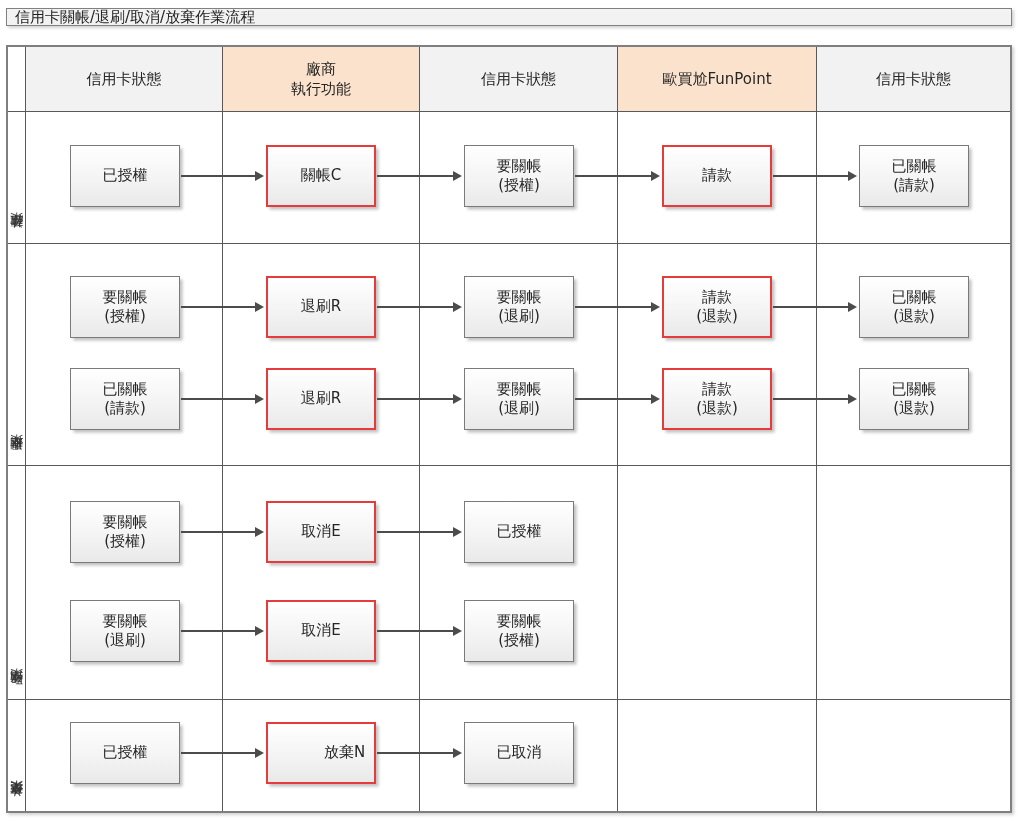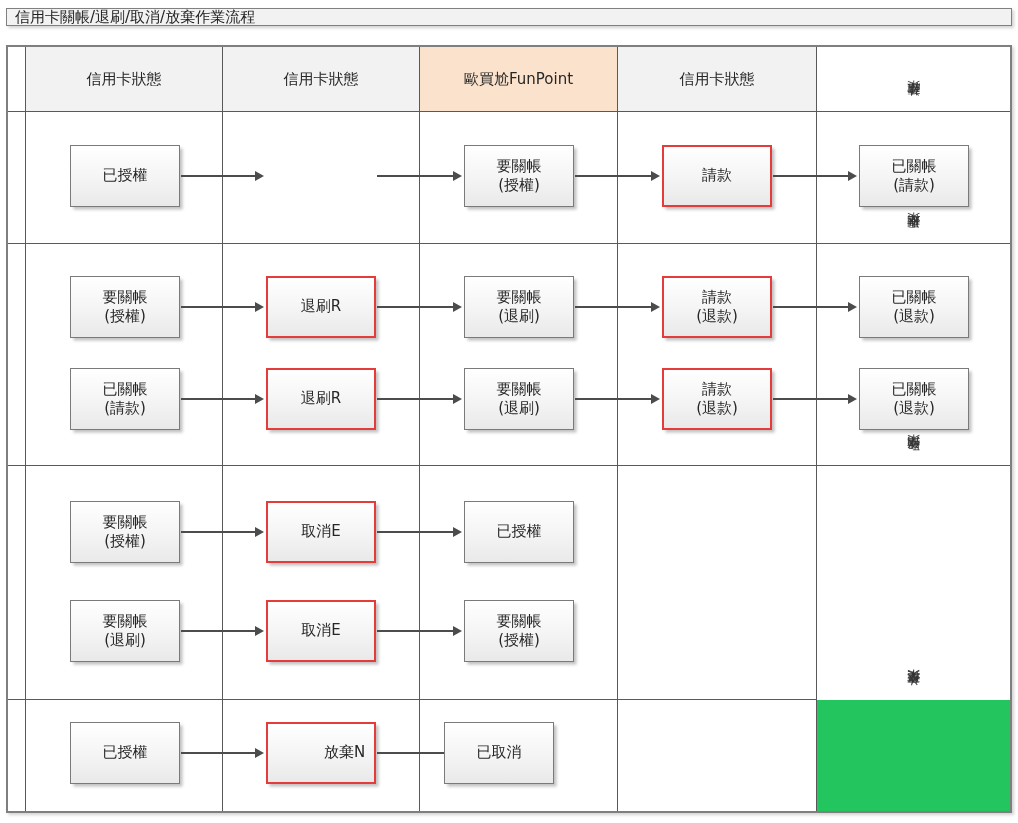--- a/index.html
+++ b/index.html
@@ -71,20 +71,22 @@
 <div class="screen">
 
   <div class="title-bar">
     <span>信用卡關帳/退刷/取消/放棄作業流程</span>
   </div>
 
   <div class="grid">
 
     <div class="cell"></div>
     <div class="cell hcell">信用卡狀態</div>
+    <div class="cell hcell hl">廠商
+執行功能</div>
     <div class="cell hcell">信用卡狀態</div>
     <div class="cell hcell hl">歐買尬FunPoint</div>
     <div class="cell hcell">信用卡狀態</div>
 
     <div class="cell side">
       <span class="vlabel">請款作業</span>
     </div>
     <div class="cell"></div>
     <div class="cell"></div>
     <div class="cell"></div>
@@ -116,20 +118,21 @@
     <div class="cell"></div>
     <div class="cell"></div>
     <div class="cell"></div>
     <div class="cell"></div>
   </div>
 
   <div class="flow-layer" id="flow-layer">
       <div class="box gray" style="left: 70px; top: 145px;">已授權</div>
       <div class="arrow-line" style="left: 181px; width: 76px; top: 175px;"></div>
       <div class="arrow-head" style="left: 255px; top: 171px;"></div>
+      <div class="box red" style="left: 266px; top: 145px;">關帳C</div>
       <div class="arrow-line" style="left: 377px; width: 78px; top: 175px;"></div>
       <div class="arrow-head" style="left: 453px; top: 171px;"></div>
       <div class="box gray" style="left: 464px; top: 145px;">要關帳
 (授權)</div>
       <div class="arrow-line" style="left: 575px; width: 78px; top: 175px;"></div>
       <div class="arrow-head" style="left: 651px; top: 171px;"></div>
       <div class="box red" style="left: 662px; top: 145px;">請款</div>
       <div class="arrow-line" style="left: 773px; width: 77px; top: 175px;"></div>
       <div class="arrow-head" style="left: 848px; top: 171px;"></div>
       <div class="box gray" style="left: 859px; top: 145px;">已關帳
@@ -184,15 +187,15 @@
       <div class="arrow-line" style="left: 377px; width: 78px; top: 630px;"></div>
       <div class="arrow-head" style="left: 453px; top: 626px;"></div>
       <div class="box gray" style="left: 464px; top: 600px;">要關帳
 (授權)</div>
       <div class="box gray" style="left: 70px; top: 722px;">已授權</div>
       <div class="arrow-line" style="left: 181px; width: 76px; top: 752px;"></div>
       <div class="arrow-head" style="left: 255px; top: 748px;"></div>
       <div class="box red" style="left: 266px; top: 722px; padding-left: 47px;">放棄N</div>
       <div class="arrow-line" style="left: 377px; width: 78px; top: 752px;"></div>
       <div class="arrow-head" style="left: 453px; top: 748px;"></div>
-      <div class="box gray" style="left: 444px; top: 722px;">已取消</div>
+      <div class="box gray" style="left: 464px; top: 722px;">已取消</div>
     </div>
 </div>
 
 </body></html>

